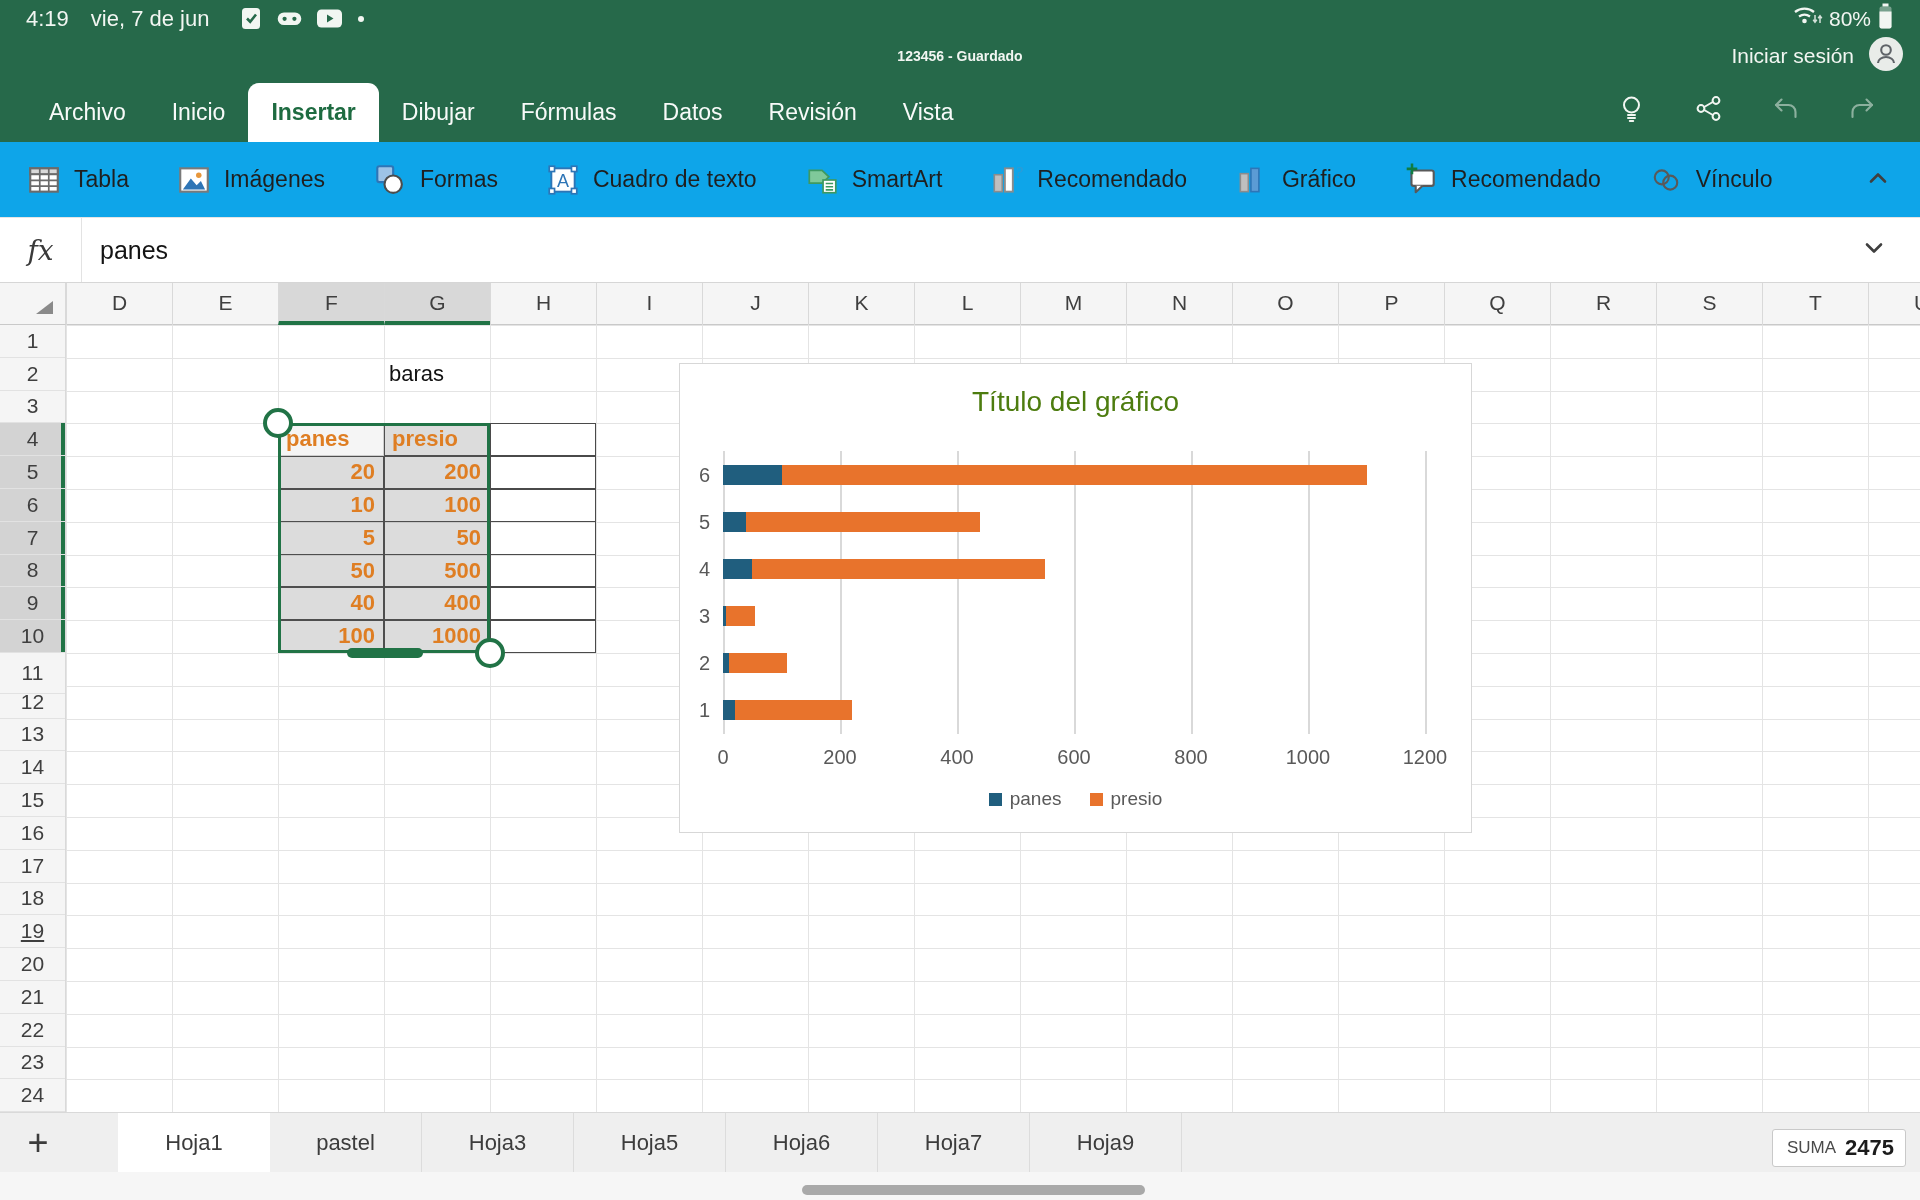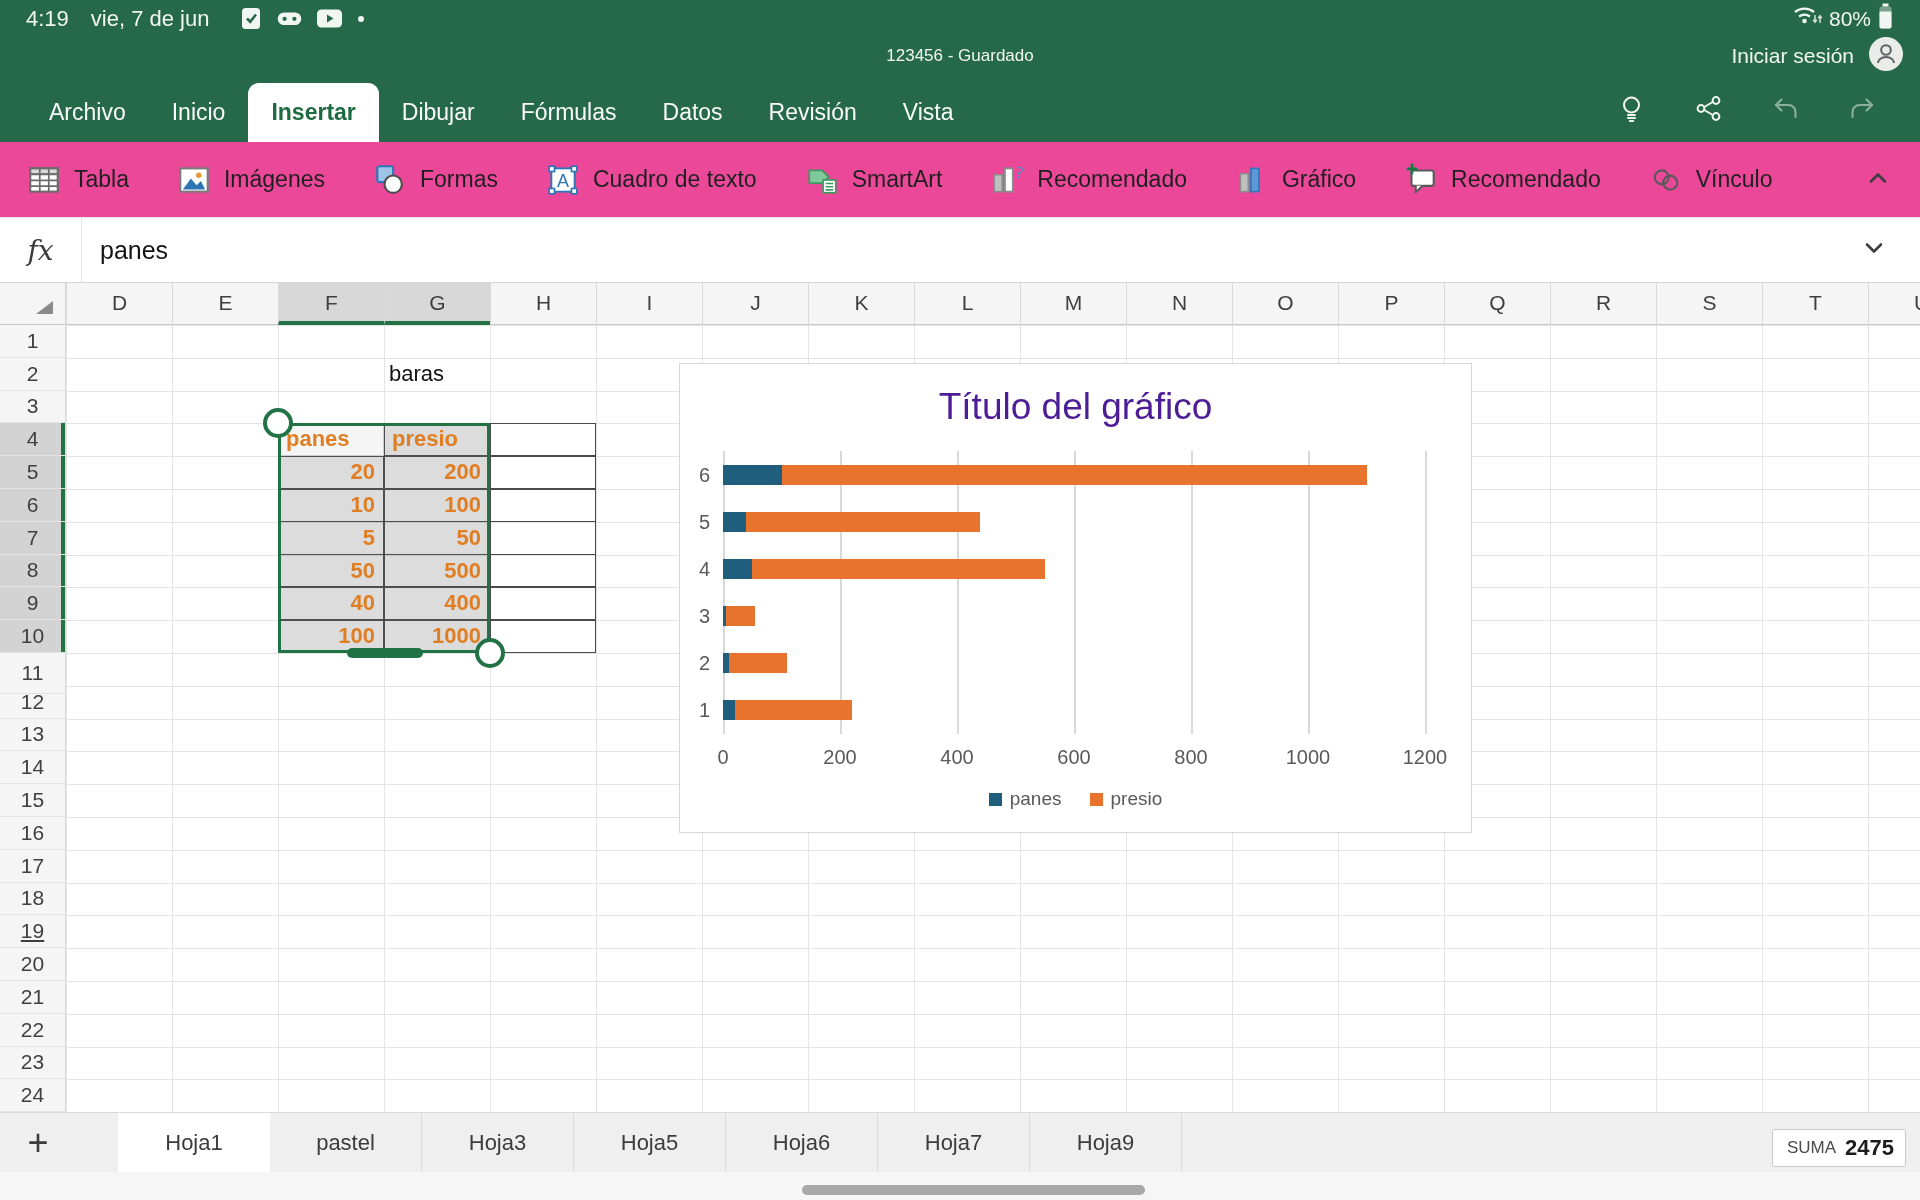--- a/index.html
+++ b/index.html
@@ -11,29 +11,29 @@
   }
   
   .statusbar {
     height:37px; background:var(--chrome-green,#26694A); color:#F2F6F2;
     display:flex; align-items:center; padding:0 26px; gap:14px; font-size:22px;
   }
   .statusbar .date { margin-left:8px; }
   .sb-icons { display:flex; align-items:center; gap:13px; margin-left:16px; }
   .sb-right { margin-left:auto; display:flex; align-items:center; gap:6px; font-size:21px; }
   .titlebar { height:38px; background:var(--chrome-green,#26694A); position:relative; color:#F2F6F2; }
-  .doc-title { position:absolute; left:0; right:0; top:0; height:100%; display:flex; align-items:center; justify-content:center; font-size:17px; }
+  .doc-title { position:absolute; left:0; right:0; top:0; height:100%; display:flex; align-items:center; justify-content:center; font-size:14px;font-weight:bold; }
   .signin { position:absolute; right:16px; top:0; height:100%; display:flex; align-items:center; gap:14px; font-size:21px; }
   .ribbon { height:67px; background:var(--chrome-green,#26694A); display:flex; }
   .rtabs { display:flex; align-items:flex-end; padding-left:26px; }
   .rtab { height:59px; display:flex; align-items:center; padding:0 23px; color:rgba(255,255,255,.97); font-size:23px; border-radius:11px 11px 0 0; cursor:default; }
   .rtab.active { background:#fff; color:var(--tab-text-green,#1E6B41); font-weight:600; }
   .ractions { margin-left:auto; display:flex; align-items:center; gap:46px; padding-right:42px; }
   .ractions .dim { opacity:.5; }
-  .toolbar { height:76px; background:#ec4899; border-bottom:1px solid #E5E5E5; display:flex; align-items:center; padding:0 26px; gap:47px; position:relative; }
+  .toolbar { height:76px; background:#0ea5e9; border-bottom:1px solid #E5E5E5; display:flex; align-items:center; padding:0 26px; gap:47px; position:relative; }
   .titem { display:flex; align-items:center; gap:12px; font-size:23px; color:#1F1F1F; white-space:nowrap; }
   .tb-collapse { position:absolute; right:28px; top:50%; transform:translateY(-50%); }
   .formulabar { height:65px; background:#fff; border-bottom:1px solid #D6D6D6; display:flex; align-items:center; position:relative; }
   .fx { width:82px; height:100%; display:flex; align-items:center; justify-content:center;
         font-family:"DejaVu Serif", serif; font-style:italic; font-size:28px; color:#3A3A3A; border-right:1px solid #E3E3E3; }
   .fvalue { padding-left:18px; font-size:25px; color:#141414; flex:1; }
   .fb-chevron { position:absolute; right:32px; top:50%; transform:translateY(-50%); }
   
   .sheet { position:absolute; top:283px; left:0; width:1920px; height:829px; background:#fff; overflow:hidden; }
   .selectall { position:absolute; left:0; top:0; width:66px; height:42px; background:#F5F5F5; border-bottom:1px solid #C9C9C9; border-right:1px solid #D9D9D9; z-index:3; }
@@ -55,21 +55,21 @@
       repeating-linear-gradient(to right, transparent 0 104.5px, #4A4A4A 104.5px 106px); }
   .selection { position:absolute; left:278px; top:140.4px; width:212px; height:229.6px; background:rgba(95,95,95,.22); border:3px solid var(--accent-green,#217346); z-index:5; }
   .active-cell { position:absolute; left:0; top:0; width:103px; height:29.8px; background:rgba(255,255,255,.72); }
   .tcell { position:absolute; width:106px; height:32.8px; line-height:32.8px; font-size:22px; font-weight:bold; color:var(--cell-text-orange,#DF7E23); z-index:6; white-space:nowrap; overflow:hidden; }
   .tcell.hd { padding-left:8px; text-align:left; }
   .tcell.num { padding-right:9px; text-align:right; }
   .handle { position:absolute; width:30px; height:30px; border-radius:50%; background:#fff; border:4px solid var(--accent-green,#217346); z-index:7; }
   .fill-handle { position:absolute; left:347px; top:365px; width:76px; height:10px; border-radius:5px; background:var(--accent-green,#217346); z-index:7; }
   
   .chart-card { position:absolute; left:679px; top:80px; width:793px; height:470px; background:#fff; border:1.5px solid #D7D7D7; z-index:8; }
-  .chart-title { position:absolute; left:0; right:0; top:22px; text-align:center; font-size:37px; color:#4c1d95; }
+  .chart-title { position:absolute; left:0; right:0; top:22px; text-align:center; font-size:28px; color:#4d7c0f; }
   .cgrid { position:absolute; width:1.5px; background:#D9D9D9; }
   .cbar { position:absolute; height:20px; }
   .cat-label { position:absolute; width:30px; text-align:right; font-size:20px; color:#595959; }
   .tick-label { position:absolute; transform:translateX(-50%); font-size:20px; color:#595959; }
   .legend { position:absolute; left:0; right:0; top:424px; display:flex; justify-content:center; gap:28px; }
   .legend-item { display:flex; align-items:center; gap:8px; font-size:19px; color:#595959; }
   .swatch { width:13px; height:13px; }
   
   .tabbar { position:absolute; top:1112px; left:0; width:100%; height:60px; background:#EFEFEF; border-top:1px solid #D9D9D9; z-index:9; }
   .addbtn { position:absolute; left:0; top:0; width:76px; height:100%; display:flex; align-items:center; justify-content:center; font-size:36px; font-weight:300; color:#3C3C3C; }

